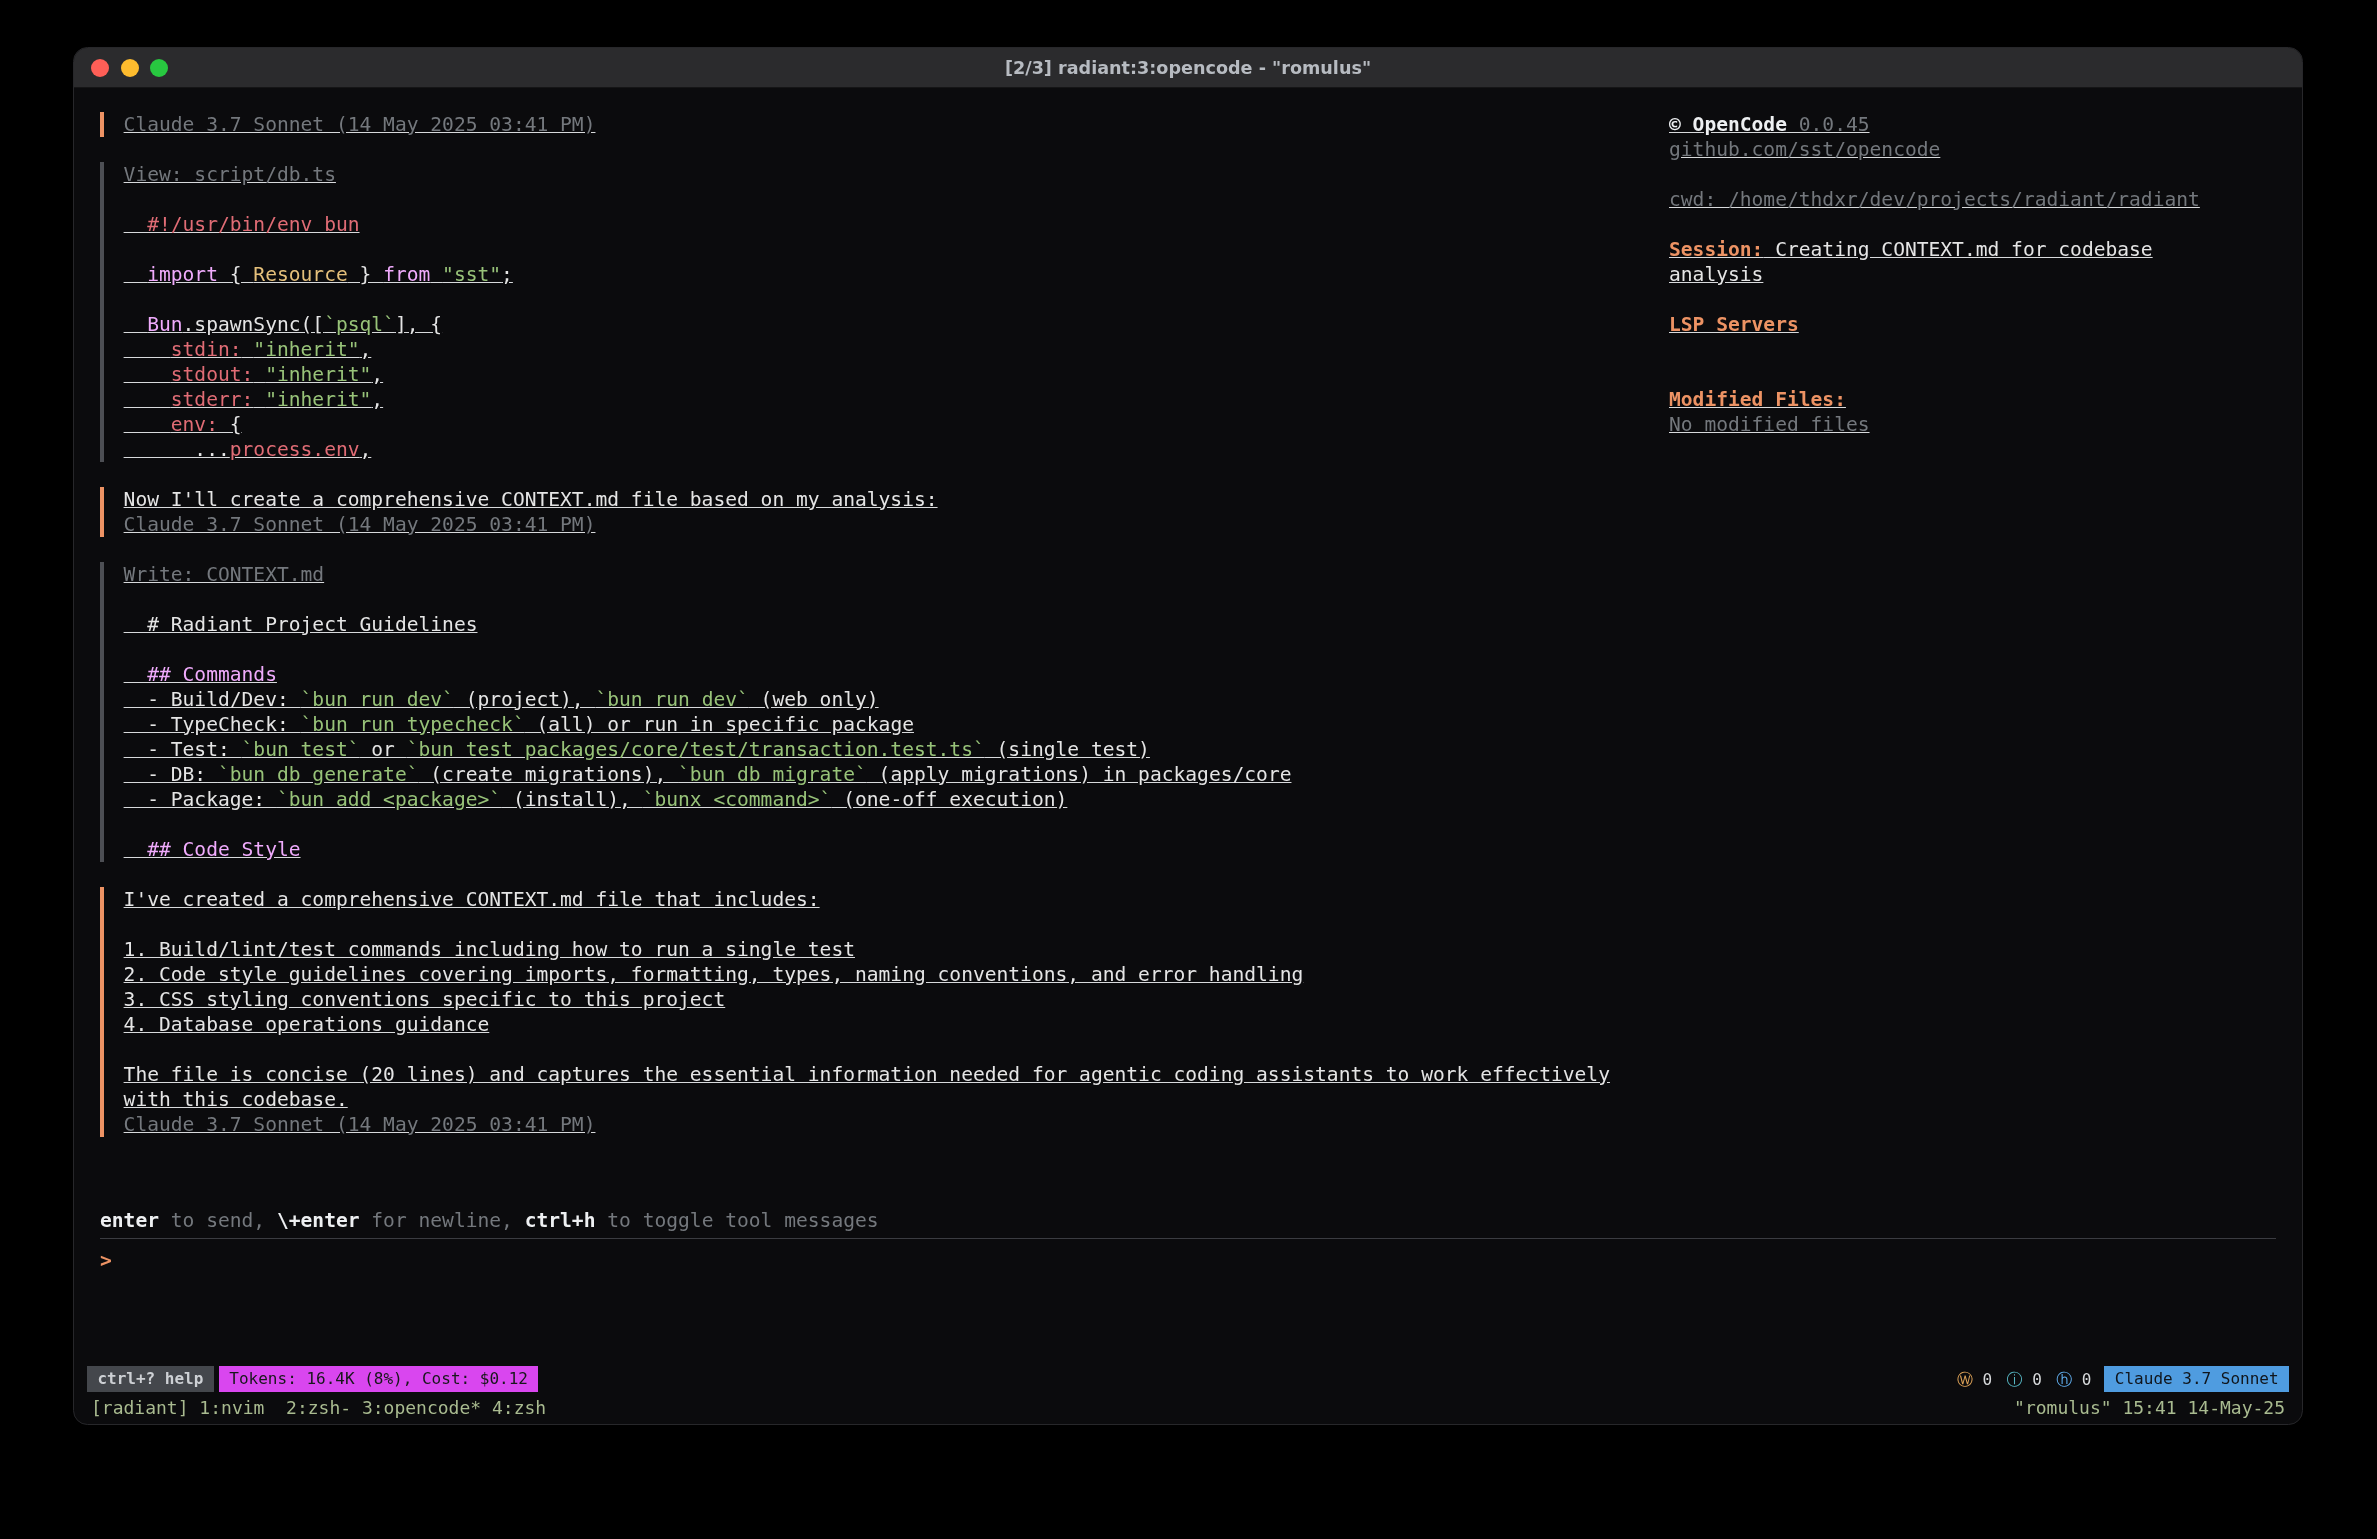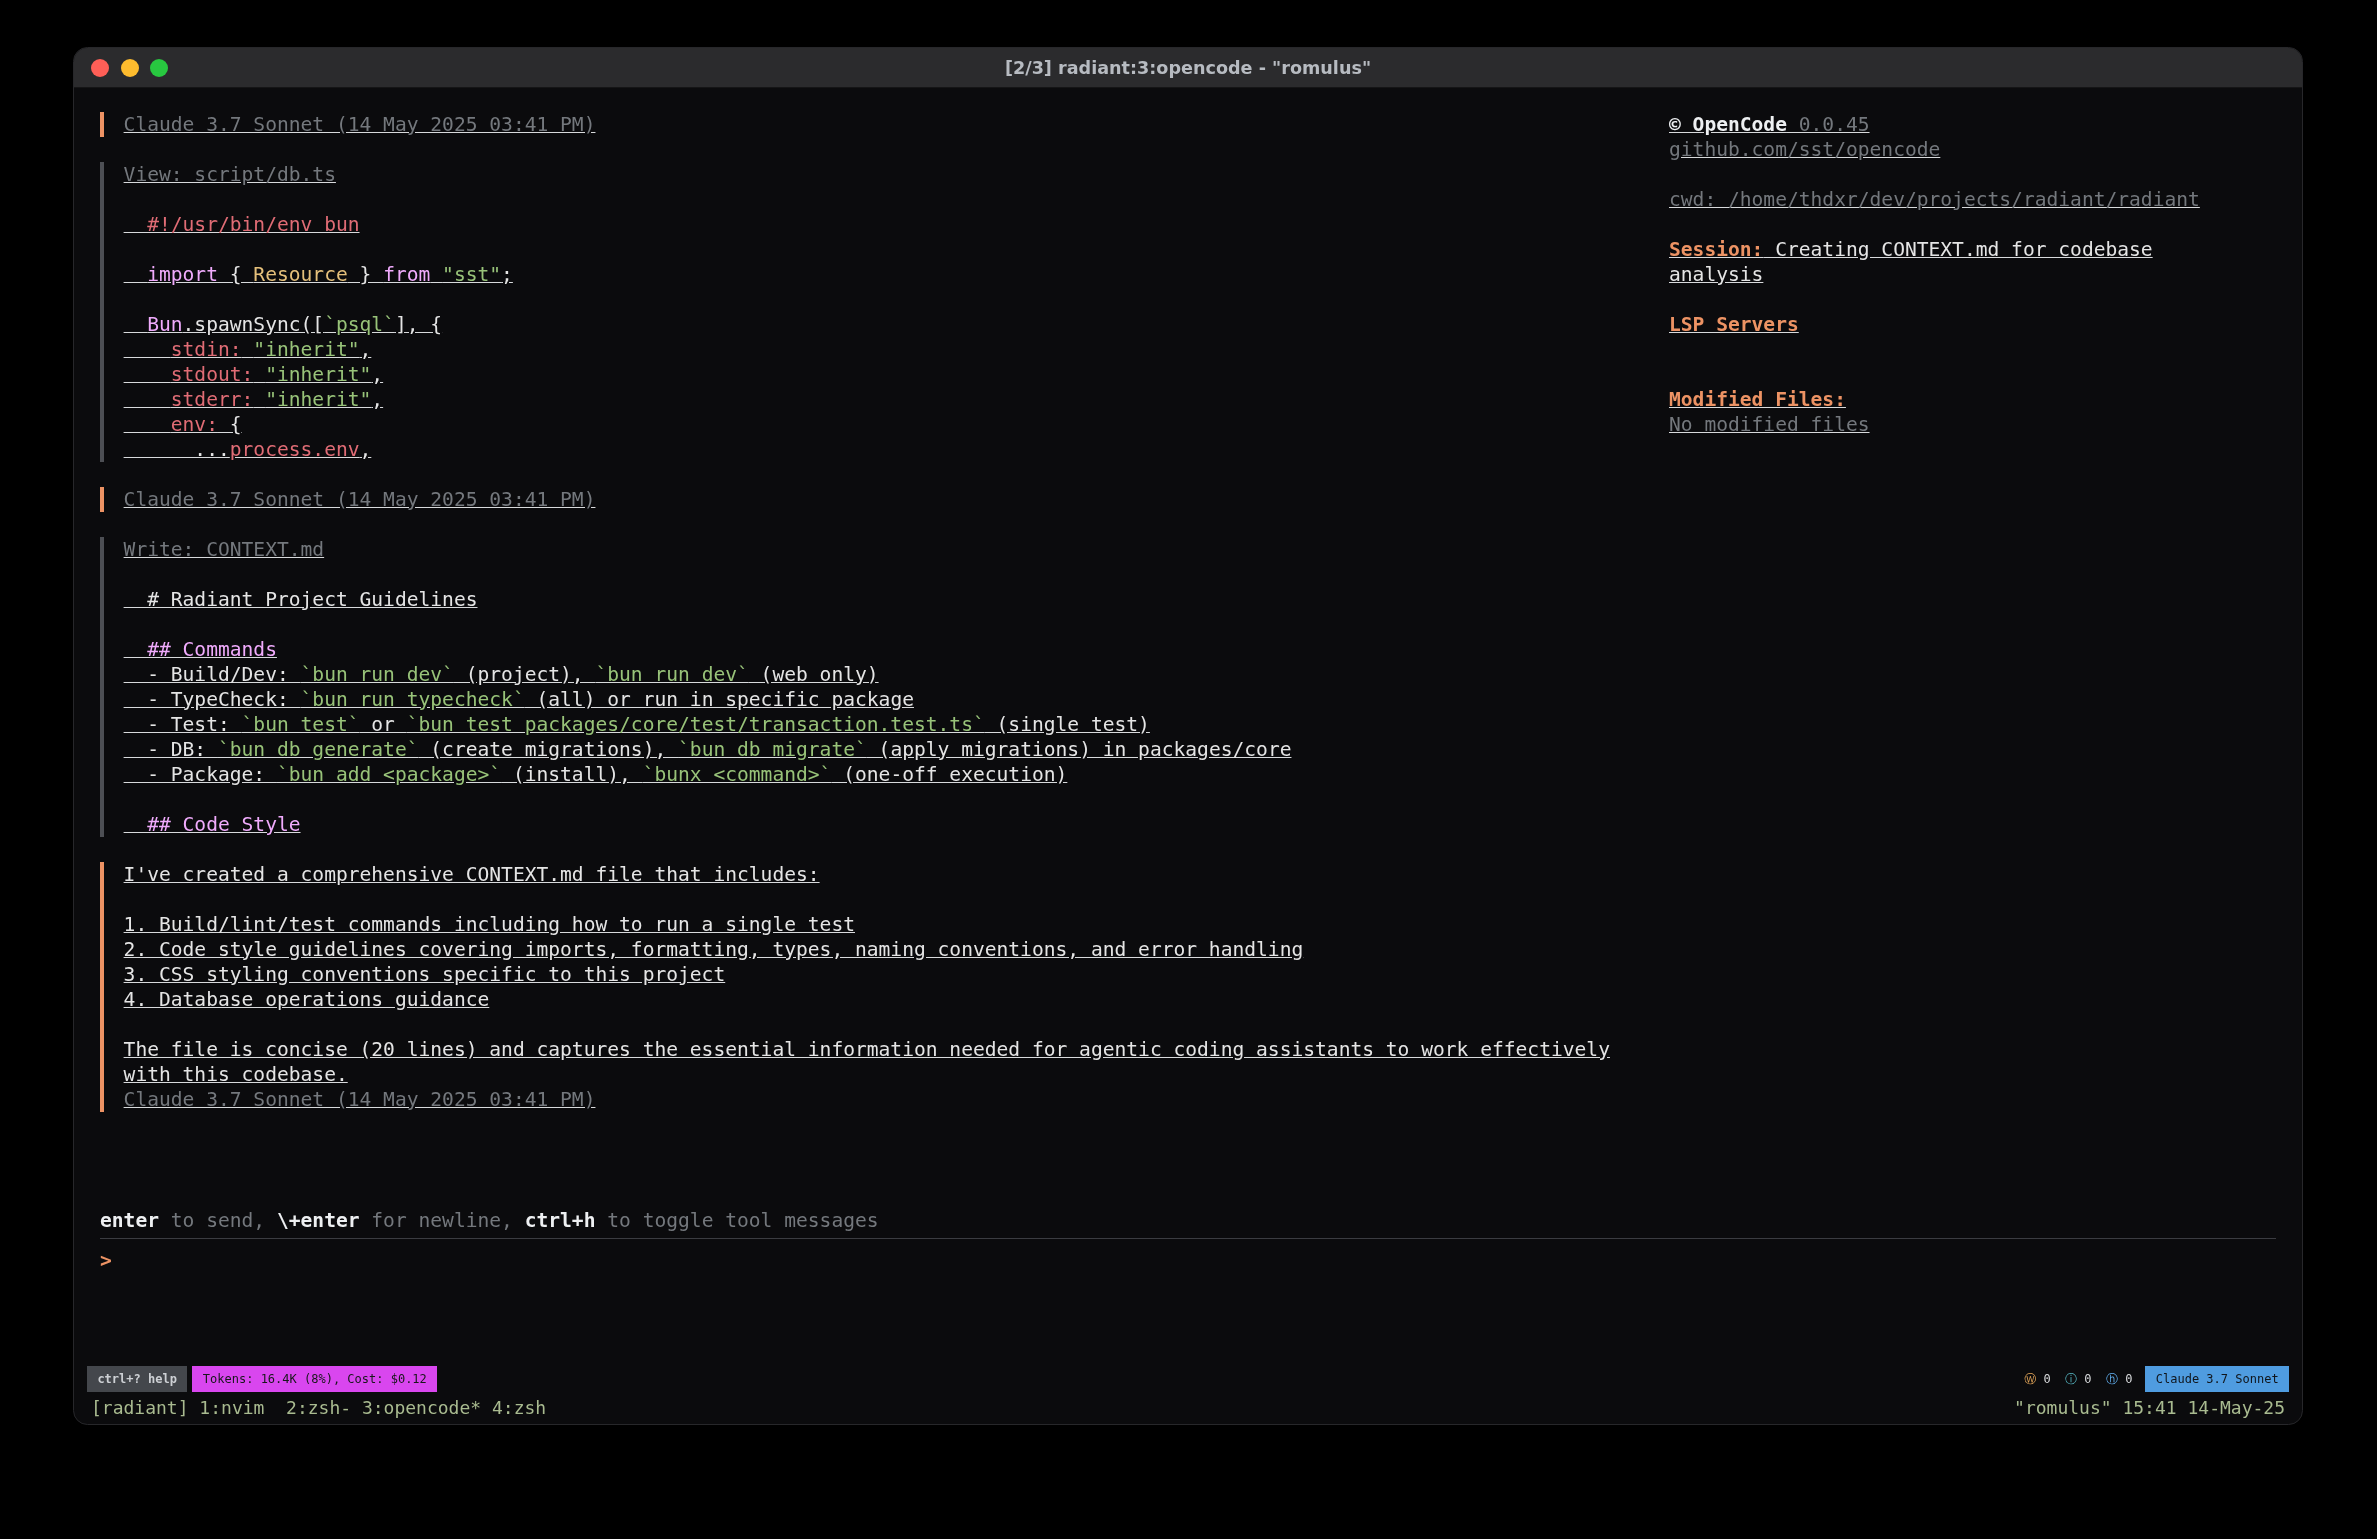--- a/index.html
+++ b/index.html
@@ -38,21 +38,21 @@
   .c-blue{color:#f0abfc} .c-green{color:#98c379} .c-red{color:#e06c75}
   .c-yellow{color:#e5c07b}
   .b{font-weight:bold} .c-fg.b{color:#eef0f2}
 
   .help-line { flex:0 0 auto; padding:0 26px; height:25px; white-space:pre; }
   .divider { flex:0 0 auto; margin:5.2px 26px 0 26px; border-top:1.3px solid #3b3c41; }
   .prompt-row { flex:0 0 auto; padding:9px 26px 0 26px; height:34px; }
   .prompt-symbol { color:#ed9364; font-weight:bold; }
   .spacer { flex:0 0 auto; height:91px; }
 
-  .statusbar { flex:0 0 auto; display:flex; align-items:center; height:30px; padding:0 13px; font-size:12px; }
+  .statusbar { flex:0 0 auto; display:flex; align-items:center; height:30px; padding:0 13px; font-size:16px; }
   .chip { display:inline-block; height:26px; line-height:26px; padding:0 10.4px; }
   .chip-help { background:#44474c; color:#cdd0d4; font-weight:bold; }
   .chip-tokens { background:#d946ef; color:#17181a; margin-left:5.2px; }
   .sb-right { margin-left:auto; display:flex; align-items:center; }
   .diag { display:flex; gap:14.4px; margin-right:13px; color:#d8dadc; }
   .diag-item { white-space:pre; }
   .chip-model { background:#4f9ce0; color:#10151b; }
 
   .tmuxbar { flex:0 0 auto; display:flex; height:30px; line-height:27px; padding:0 17px 2.6px 17px; color:#a9bb90; font-size:18px; white-space:pre; }
   .tmux-right { margin-left:auto; }
@@ -68,21 +68,21 @@
       <span class="dot dot-green"></span>
     </div>
     <div class="title">[2/3] radiant:3:opencode - "romulus"</div>
   </div>
 
   <div class="terminal">
     <div class="main-row">
       <div class="chat">
           <div class="block accent-orange"><div class="line"><span class="c-gray">Claude 3.7 Sonnet (14 May 2025 03:41 PM)</span></div></div>
           <div class="block accent-gray"><div class="line"><span class="c-gray">View: script/db.ts</span></div><div class="line"></div><div class="line"><span class="c-red">  #!/usr/bin/env bun</span></div><div class="line"></div><div class="line"><span class="c-fg">  </span><span class="c-blue">import</span><span class="c-fg"> { </span><span class="c-yellow">Resource</span><span class="c-fg"> } </span><span class="c-blue">from</span><span class="c-fg"> </span><span class="c-green">"sst"</span><span class="c-fg">;</span></div><div class="line"></div><div class="line"><span class="c-fg">  </span><span class="c-blue">Bun</span><span class="c-fg">.spawnSync([</span><span class="c-green">`psql`</span><span class="c-fg">], {</span></div><div class="line"><span class="c-fg">    </span><span class="c-red">stdin:</span><span class="c-fg"> </span><span class="c-green">"inherit"</span><span class="c-fg">,</span></div><div class="line"><span class="c-fg">    </span><span class="c-red">stdout:</span><span class="c-fg"> </span><span class="c-green">"inherit"</span><span class="c-fg">,</span></div><div class="line"><span class="c-fg">    </span><span class="c-red">stderr:</span><span class="c-fg"> </span><span class="c-green">"inherit"</span><span class="c-fg">,</span></div><div class="line"><span class="c-fg">    </span><span class="c-red">env:</span><span class="c-fg"> {</span></div><div class="line"><span class="c-fg">      ...</span><span class="c-red">process.env</span><span class="c-fg">,</span></div></div>
-          <div class="block accent-orange"><div class="line"><span class="c-gray">Claude 3.7 Sonnet (14 May 2025 03:41 PM)</span></div></div>
+          <div class="block accent-orange"><div class="line"><span class="c-fg">Now I'll create a comprehensive CONTEXT.md file based on my analysis:</span></div><div class="line"><span class="c-gray">Claude 3.7 Sonnet (14 May 2025 03:41 PM)</span></div></div>
           <div class="block accent-gray"><div class="line"><span class="c-gray">Write: CONTEXT.md</span></div><div class="line"></div><div class="line"><span class="c-fg">  # Radiant Project Guidelines</span></div><div class="line"></div><div class="line"><span class="c-blue">  ## Commands</span></div><div class="line"><span class="c-fg">  - Build/Dev: </span><span class="c-green">`bun run dev`</span><span class="c-fg"> (project), </span><span class="c-green">`bun run dev`</span><span class="c-fg"> (web only)</span></div><div class="line"><span class="c-fg">  - TypeCheck: </span><span class="c-green">`bun run typecheck`</span><span class="c-fg"> (all) or run in specific package</span></div><div class="line"><span class="c-fg">  - Test: </span><span class="c-green">`bun test`</span><span class="c-fg"> or </span><span class="c-green">`bun test packages/core/test/transaction.test.ts`</span><span class="c-fg"> (single test)</span></div><div class="line"><span class="c-fg">  - DB: </span><span class="c-green">`bun db generate`</span><span class="c-fg"> (create migrations), </span><span class="c-green">`bun db migrate`</span><span class="c-fg"> (apply migrations) in packages/core</span></div><div class="line"><span class="c-fg">  - Package: </span><span class="c-green">`bun add &lt;package&gt;`</span><span class="c-fg"> (install), </span><span class="c-green">`bunx &lt;command&gt;`</span><span class="c-fg"> (one-off execution)</span></div><div class="line"></div><div class="line"><span class="c-blue">  ## Code Style</span></div></div>
           <div class="block accent-orange"><div class="line"><span class="c-fg">I've created a comprehensive CONTEXT.md file that includes:</span></div><div class="line"></div><div class="line"><span class="c-fg">1. Build/lint/test commands including how to run a single test</span></div><div class="line"><span class="c-fg">2. Code style guidelines covering imports, formatting, types, naming conventions, and error handling</span></div><div class="line"><span class="c-fg">3. CSS styling conventions specific to this project</span></div><div class="line"><span class="c-fg">4. Database operations guidance</span></div><div class="line"></div><div class="line"><span class="c-fg">The file is concise (20 lines) and captures the essential information needed for agentic coding assistants to work effectively</span></div><div class="line"><span class="c-fg">with this codebase.</span></div><div class="line"><span class="c-gray">Claude 3.7 Sonnet (14 May 2025 03:41 PM)</span></div></div>
         </div>
       <div class="sidebar"><div class="line"><span class="c-fg b">© OpenCode</span><span class="c-gray"> 0.0.45</span></div><div class="line"><span class="c-gray">github.com/sst/opencode</span></div><div class="line"></div><div class="line"><span class="c-gray">cwd: /home/thdxr/dev/projects/radiant/radiant</span></div><div class="line"></div><div class="line"><span class="c-orange b">Session:</span><span class="c-fg"> Creating CONTEXT.md for codebase</span></div><div class="line"><span class="c-fg">analysis</span></div><div class="line"></div><div class="line"><span class="c-orange b">LSP Servers</span></div><div class="line"></div><div class="line"></div><div class="line"><span class="c-orange b">Modified Files:</span></div><div class="line"><span class="c-gray">No modified files</span></div></div>
     </div>
 
     <div class="help-line"><span class="c-fg b">enter</span><span class="c-gray"> to send, </span><span class="c-fg b">\+enter</span><span class="c-gray"> for newline, </span><span class="c-fg b">ctrl+h</span><span class="c-gray"> to toggle tool messages</span></div>
     <div class="divider"></div>
     <div class="prompt-row">
       <span class="prompt-symbol">&gt;</span>

